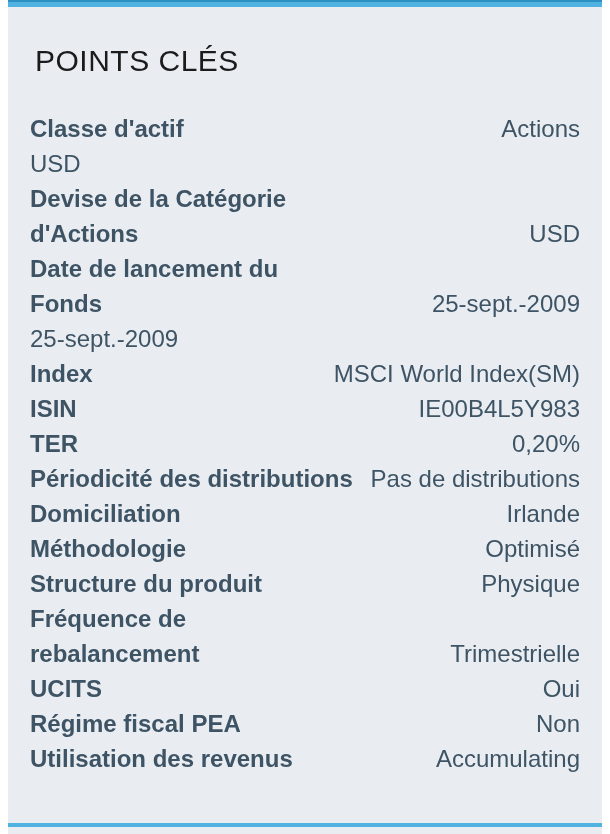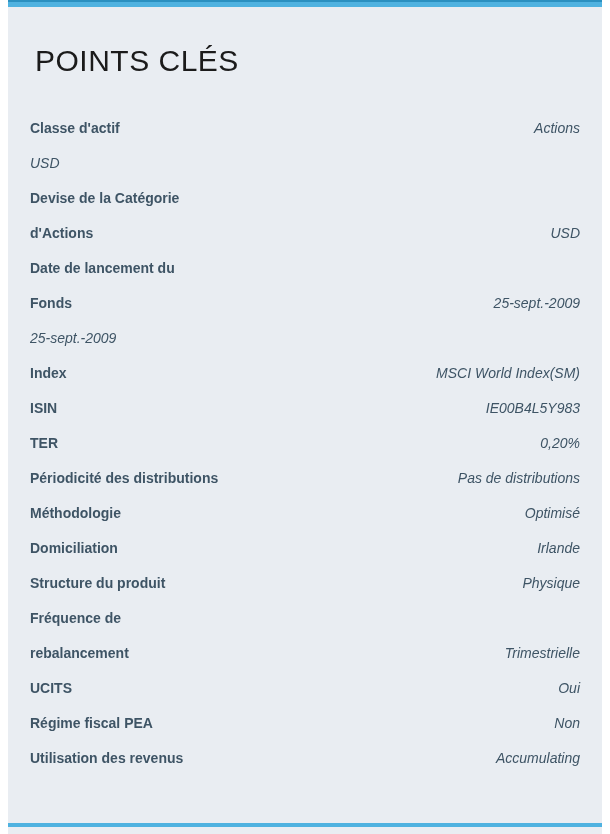--- a/index.html
+++ b/index.html
@@ -45,39 +45,38 @@
   .title{
     margin:36px 8px 0 27px;
     font-size:30px;
     font-weight:400;
     letter-spacing:0.5px;
     line-height:1.2;
     color:var(--title-text);
   }
   .rows{
     margin:32px 22px 1px 22px;
-    font-size:14px;
+    font-size:24px;
     line-height:35px;
     color:var(--text);
   }
   .row{
     display:flex;
     justify-content:space-between;
     align-items:flex-end;
     gap:8px;
   }
   .row .label{
     font-weight:700;
     white-space:pre-line;
   }
   .row .value{
     font-weight:400;
     text-align:left;
     white-space:nowrap;
-    font-style:italic;
   }
 </style>
 </head>
 <body>
 
 <div class="page">
   <div class="panel">
     <div class="rule-top"></div>
     <h1 class="title">POINTS CLÉS</h1>
     <div class="rows">
@@ -120,27 +119,27 @@
     <div class="label">TER</div>
     <div class="value">0,20%</div>
   </div>
 
   <div class="row">
     <div class="label">Périodicité des distributions</div>
     <div class="value">Pas de distributions</div>
   </div>
 
   <div class="row">
-    <div class="label">Méthodologie</div>
-    <div class="value">Optimisé</div>
+    <div class="label">Domiciliation</div>
+    <div class="value">Irlande</div>
   </div>
 
   <div class="row">
-    <div class="label">Domiciliation</div>
-    <div class="value">Irlande</div>
+    <div class="label">Méthodologie</div>
+    <div class="value">Optimisé</div>
   </div>
 
   <div class="row">
     <div class="label">Structure du produit</div>
     <div class="value">Physique</div>
   </div>
 
   <div class="row">
     <div class="label">Fréquence de
 rebalancement</div>

